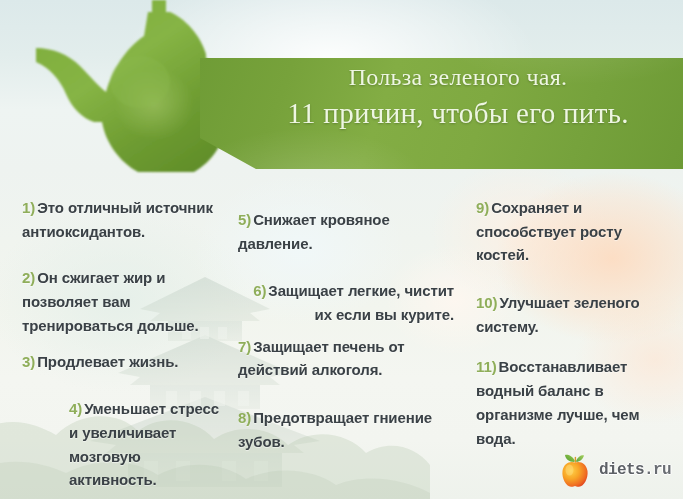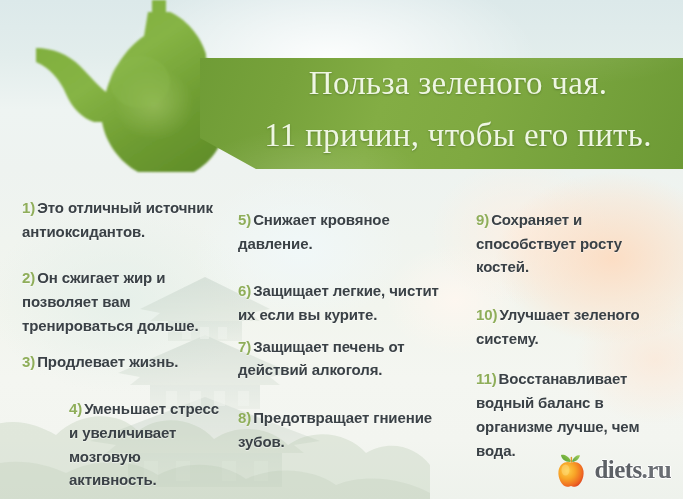--- a/index.html
+++ b/index.html
@@ -97,22 +97,22 @@
     left: 245px;
     top: 62px;
     width: 426px;
     text-align: center;
     font-family: "Liberation Serif", serif;
     color: #eef6e2;
     text-shadow: 0 1px 2px rgba(60,86,34,0.45);
     line-height: 1.30;
     letter-spacing: 0.3px;
   }
-  .title-line-1 { font-size: 33px; white-space: nowrap; }
-  .title-line-2 { font-size: 33px; white-space: nowrap; margin-top: 9px; }
+  .title-line-1 { font-size: 24px; white-space: nowrap; }
+  .title-line-2 { font-size: 29px; white-space: nowrap; margin-top: 2px; }
 
   
   .columns {
     position: absolute;
     left: 0;
     top: 196px;
     width: 683px;
     height: 280px;
   }
   .column {
@@ -139,40 +139,40 @@
     margin-right: 2px;
   }
 
   
   .col-1 .benefit:nth-child(1) { margin-top: 0; }
   .col-1 .benefit:nth-child(2) { margin-top: 23px; }
   .col-1 .benefit:nth-child(3) { margin-top: 13px; }
   .col-1 .benefit:nth-child(4) { margin-top: 23px; margin-left: 47px; }
 
   .col-2 .benefit:nth-child(1) { margin-top: 12px; }
-  .col-2 .benefit:nth-child(2) { margin-top: 24px; }
+  .col-2 .benefit:nth-child(2) { margin-top: 24px; text-align: right; }
   .col-2 .benefit:nth-child(3) { margin-top: 8px; }
   .col-2 .benefit:nth-child(4) { margin-top: 24px; }
 
-  .col-3 .benefit:nth-child(1) { margin-top: 12px; }
+  .col-3 .benefit:nth-child(1) { margin-top: 0; }
   .col-3 .benefit:nth-child(2) { margin-top: 24px; }
   .col-3 .benefit:nth-child(3) { }
 
   
   .watermark {
     position: absolute;
     right: 12px;
     bottom: 11px;
     display: flex;
     align-items: center;
     gap: 7px;
   }
   .wm-text {
-    font-family: Liberation Serif, serif;
-    font-size: 25px;
+    font-family: Liberation Mono, monospace;
+    font-size: 16px;
     font-weight: bold;
     letter-spacing: -0.6px;
     color: #5d6166;
     text-shadow:
       0 1px 0 #ffffff,
       0 -1px 0 rgba(255,255,255,0.8),
       1px 0 0 #ffffff,
       -1px 0 0 #ffffff;
   }
   .wm-text .tld { color: #6a6e73; }

